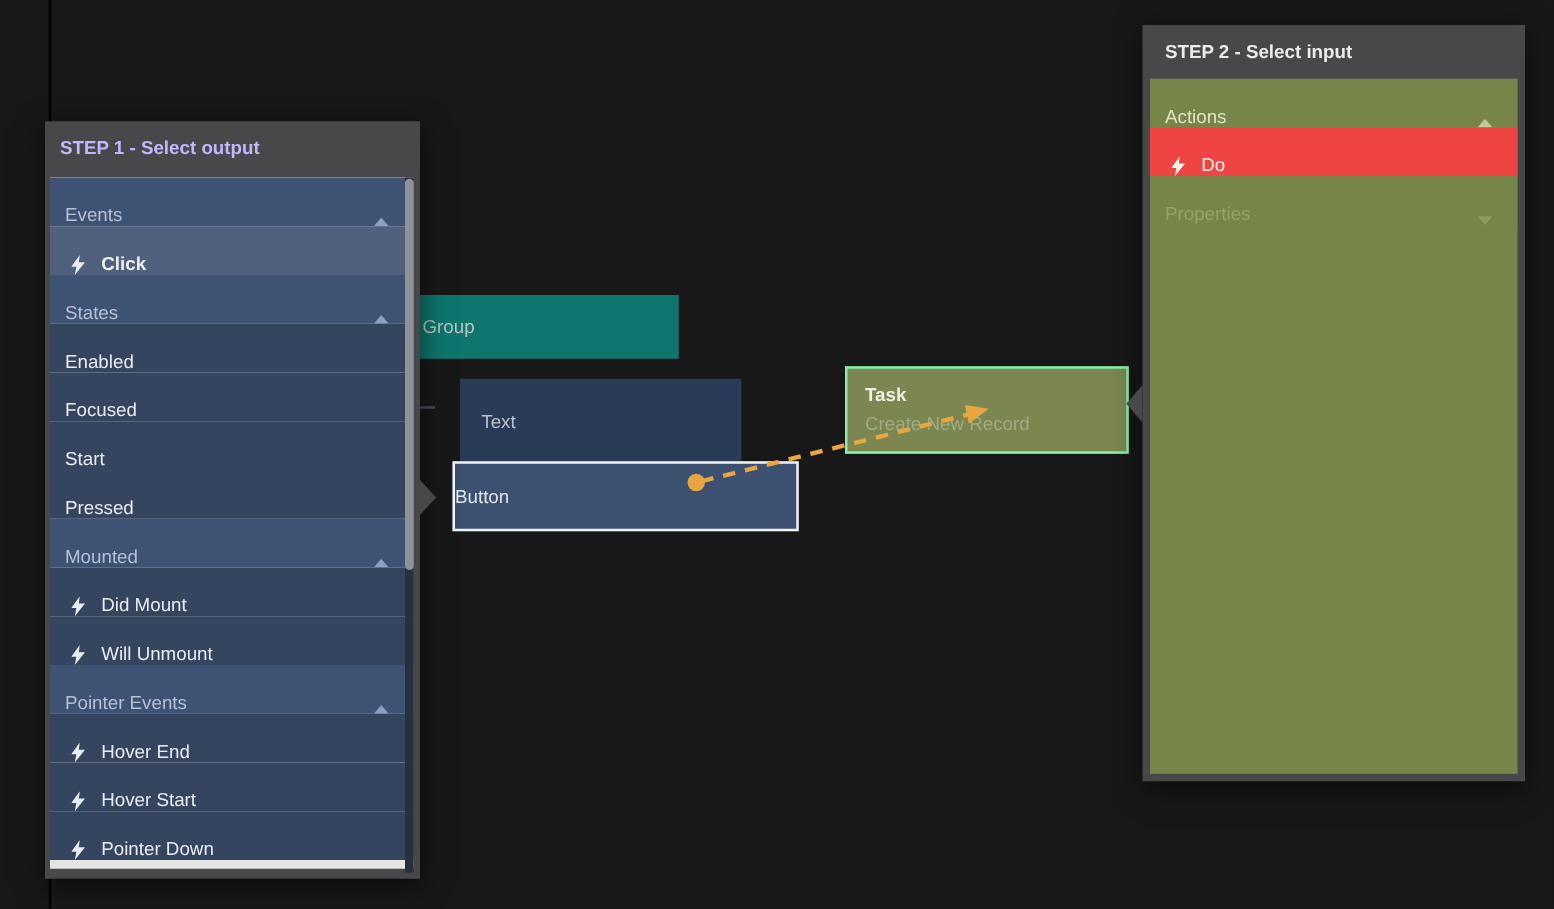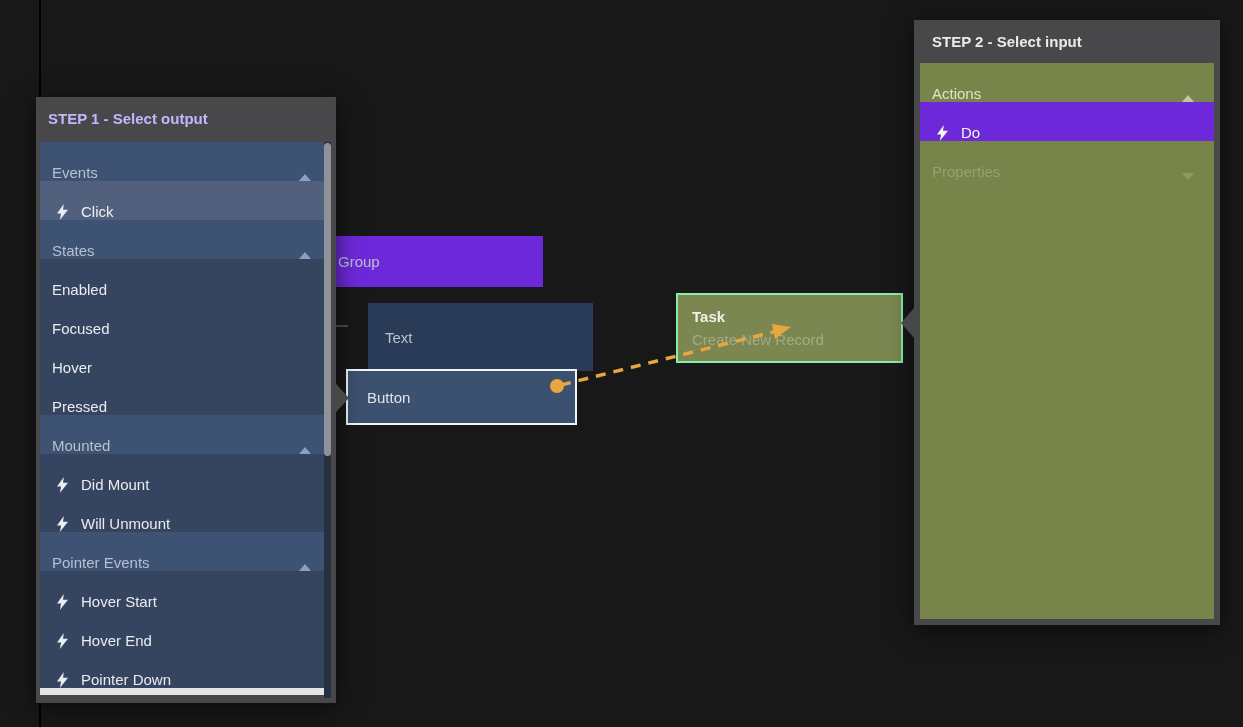--- a/index.html
+++ b/index.html
@@ -5,23 +5,23 @@
   * { margin:0; padding:0; box-sizing:border-box; }
   html,body { width:1243px; height:727px; overflow:hidden; }
   body { font-family:"Liberation Sans", sans-serif; background:#181818; position:relative; }
 
   .canvas { position:absolute; inset:0; background:#181818; }
 
   .vline { position:absolute; left:39px; top:0; width:2px; height:727px; background:#000; z-index:0; }
 
   
   .node { position:absolute; display:flex; align-items:center; font-size:15px; z-index:2; }
-  .node-group  { left:310px; top:236px; width:233px; height:51px; background:#6d28d9; color:#bcc2cc; padding-left:28px; z-index:1; }
+  .node-group  { left:310px; top:236px; width:233px; height:51px; background:#0f766e; color:#bcc2cc; padding-left:28px; z-index:1; }
   .node-text   { left:368px; top:303px; width:225px; height:68px; background:#293b57; color:#bcc2cc; padding-left:17px; }
-  .node-button { left:346px; top:369px; width:231px; height:56px; background:#3c5170; color:#e0e3e7; padding-left:19px; border:2px solid #f2f3f4; }
+  .node-button { left:362px; top:369px; width:277px; height:56px; background:#3c5170; color:#e0e3e7; border:2px solid #f2f3f4; }
   .node-task   { left:676px; top:293px; width:227px; height:70px; background:#7b8650; border:2px solid #86efac;
                  flex-direction:column; align-items:flex-start; justify-content:center; padding-left:14px; line-height:23px; }
   .node-task .task-title { color:#eef0ea; font-weight:600; }
   .node-task .task-sub   { color:#a2ab83; }
 
   .tree-stub { position:absolute; left:334px; top:325px; width:14px; height:2px; background:#454c5c; z-index:1; }
 
   
   .wire-layer { position:absolute; inset:0; z-index:5; pointer-events:none; }
 
@@ -37,28 +37,28 @@
   .panel1 .list { left:4px; top:45px; width:291px; height:553px; background:#e5e5e5; }
   .panel2 .list { left:6px; top:43px; width:294px; height:556px; background:#78854a; }
 
   .row { height:39px; display:flex; align-items:flex-end; font-size:15px; position:relative; }
   .row-label { white-space:nowrap; }
 
   
   .panel1 .row.section { background:#3e5273; color:#b5c0d3; padding-left:12px; }
   .panel1 .row.item    { background:#36455f; color:#e9ebef; padding-left:12px; }
   .panel1 .row.item.has-icon { padding-left:17px; }
-  .panel1 .row.item.selected { background:#51607c; color:#eef0f3; }
+  .panel1 .row.item.selected { background:#51607c; color:#eef0f3;font-weight:bold; }
   .panel1 .bolt { background:#e9ecf0; }
   .panel1 .tri.up   { border-bottom-color:#8ba0c2; }
 
   
   .panel2 .row.section { background:#78854a; color:#dee4c6; padding-left:12px; }
   .panel2 .row.section.muted { color:#95a26a; }
-  .panel2 .row.item    { background:#6d28d9; color:#f2f4ea; padding-left:17px; }
+  .panel2 .row.item    { background:#ef4444; color:#f2f4ea; padding-left:17px; }
   .panel2 .bolt { background:#f4f6ee; }
   .panel2 .tri.up   { border-bottom-color:#c0c79c; }
   .panel2 .tri.down { border-top-color:#8d9b61; }
 
   .bolt { width:11px; height:16px; margin-right:13px; flex:0 0 auto;
           clip-path:polygon(62% 0, 0 59%, 37% 59%, 26% 100%, 100% 36%, 55% 36%); }
 
   .tri { width:0; height:0; border-left:6px solid transparent; border-right:6px solid transparent;
          margin-left:auto; margin-right:20px; }
   .tri.up   { border-bottom:7px solid; }
@@ -120,21 +120,21 @@
           <span class="row-label">States</span>
           <span class="tri up"></span>
         </div>
         <div class="row item">
           <span class="row-label">Enabled</span>
         </div>
         <div class="row item">
           <span class="row-label">Focused</span>
         </div>
         <div class="row item">
-          <span class="row-label">Hover</span>
+          <span class="row-label">Start</span>
         </div>
         <div class="row item">
           <span class="row-label">Pressed</span>
         </div>
         <div class="row section">
           <span class="row-label">Mounted</span>
           <span class="tri up"></span>
         </div>
         <div class="row item has-icon">
           <span class="bolt"></span>
@@ -143,25 +143,25 @@
         <div class="row item has-icon">
           <span class="bolt"></span>
           <span class="row-label">Will Unmount</span>
         </div>
         <div class="row section">
           <span class="row-label">Pointer Events</span>
           <span class="tri up"></span>
         </div>
         <div class="row item has-icon">
           <span class="bolt"></span>
-          <span class="row-label">Hover Start</span>
+          <span class="row-label">Hover End</span>
         </div>
         <div class="row item has-icon">
           <span class="bolt"></span>
-          <span class="row-label">Hover End</span>
+          <span class="row-label">Hover Start</span>
         </div>
         <div class="row item has-icon">
           <span class="bolt"></span>
           <span class="row-label">Pointer Down</span>
         </div>
       </div>
     <div class="scroll-track" style="right:5px; top:45px; height:556px;">
       <div class="scroll-thumb"></div>
     </div>
   </div>

